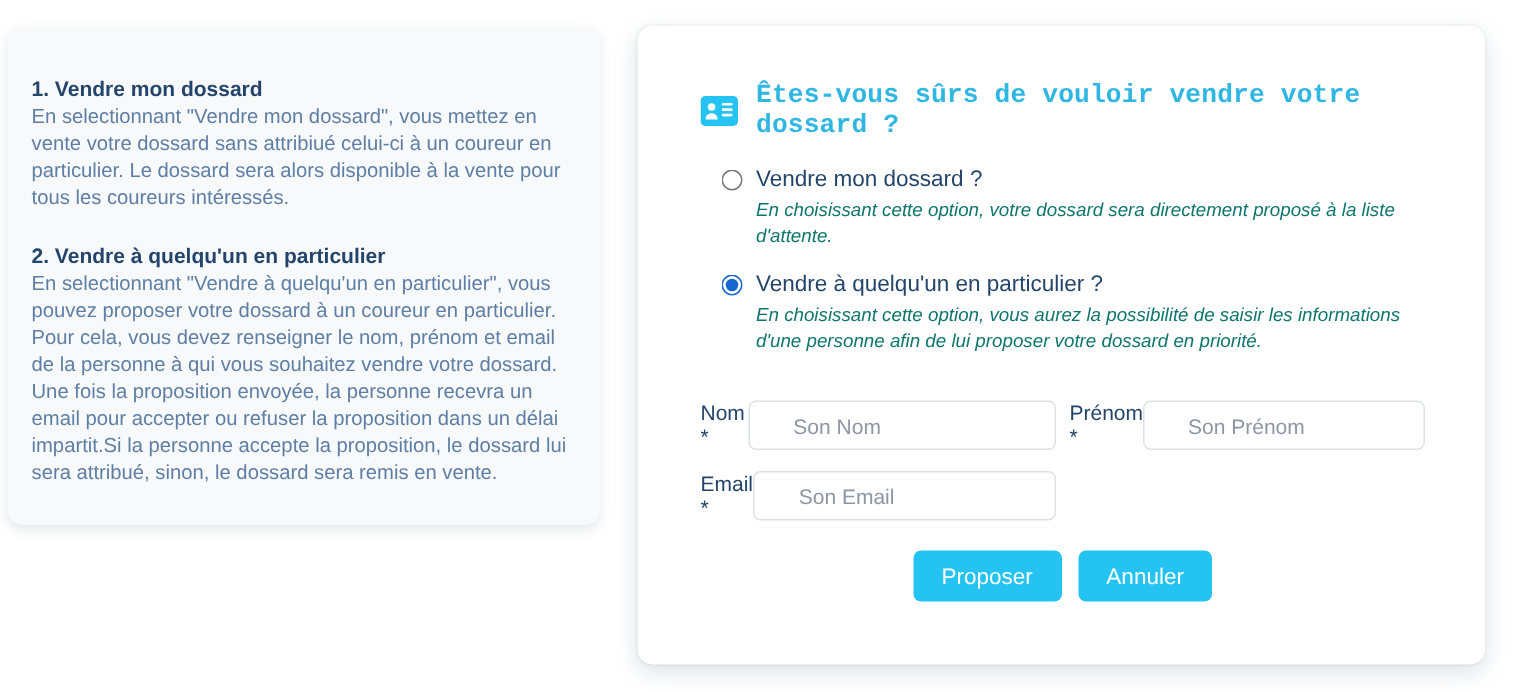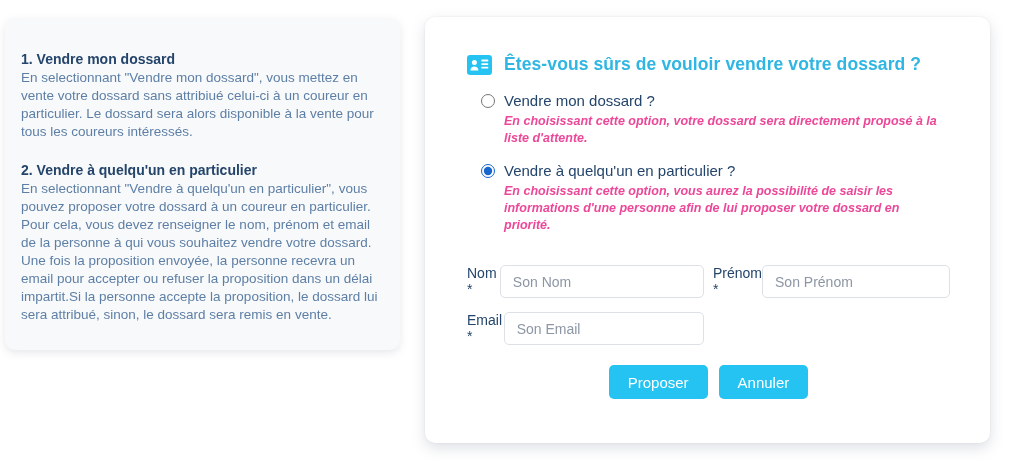--- a/index.html
+++ b/index.html
@@ -41,20 +41,21 @@
     width: 565px; height: 426px;
     background: #ffffff;
     border-radius: 10px;
     box-shadow: 0 0 2px rgba(0,0,0,0.08), 0 5px 14px rgba(120,130,150,0.25);
     padding: 37px 40px 0 42px;
   }
   .card-header {
     display: flex; align-items: center;
     gap: 12px;
     margin-bottom: 17px;
+    font-family: Liberation Mono, monospace;
   }
   .card-title {
     color: #2fb6e2;
     font-size: 17.5px;
     font-weight: bold;
     letter-spacing: 0.1px;
   }
   .idcard-icon svg { display: block; }
 
   .option { margin-left: 14px; }
@@ -69,45 +70,44 @@
     accent-color: #1766cd;
     cursor: pointer;
   }
   .option-label {
     font-size: 15px;
     color: #24456b;
     cursor: pointer;
   }
   .option-desc {
     font-style: italic;
-    color: #ec4899;
+    color: #0f766e;
     font-size: 12.5px;
     line-height: 17px;
     margin: 4px 0 0 23px;
     max-width: 440px;
-    font-weight: bold;
   }
 
   .fields-grid {
     margin-top: 31px;
     display: grid;
     grid-template-columns: 237px 237px;
     column-gap: 9px;
   }
   .field { display: flex; flex-direction: row; }
   .field-label {
     font-size: 14px;
     color: #24456b;
     margin-bottom: 8px;
   }
   .field input[type="text"], .field input[type="email"] {
     height: 33px;
     border: 1px solid #dde1e6;
     border-radius: 5px;
-    padding: 0 12px;
+    padding: 0 29px;
     font-size: 14px;
     font-family: "Liberation Sans", sans-serif;
     color: #3b82f6;
     outline: none;
     width: 100%;
   }
   .field input::placeholder { color: #8d96a5; opacity: 1; }
   .field-email { margin-top: 7px; width: 237px; }
 
   .button-row {

